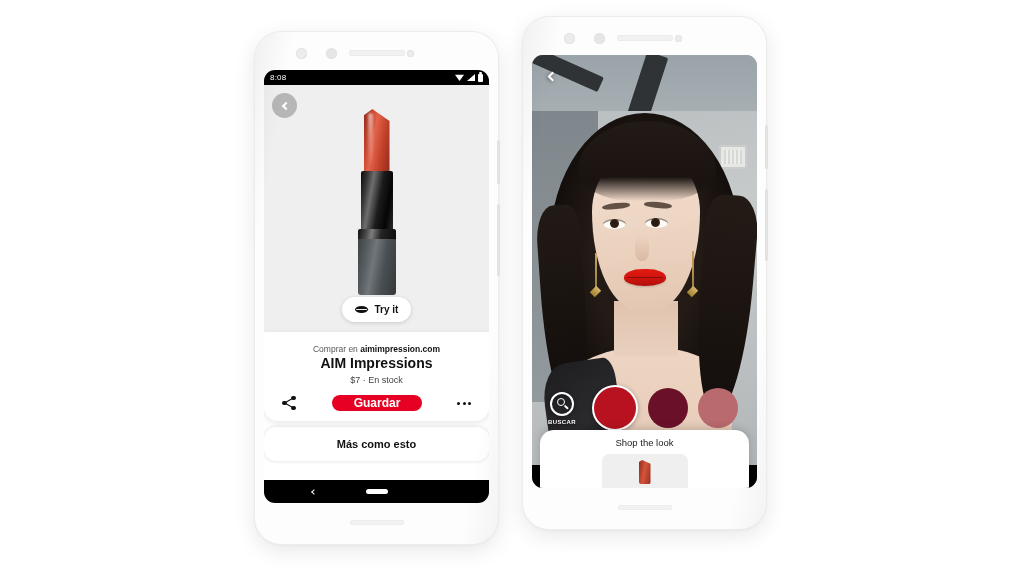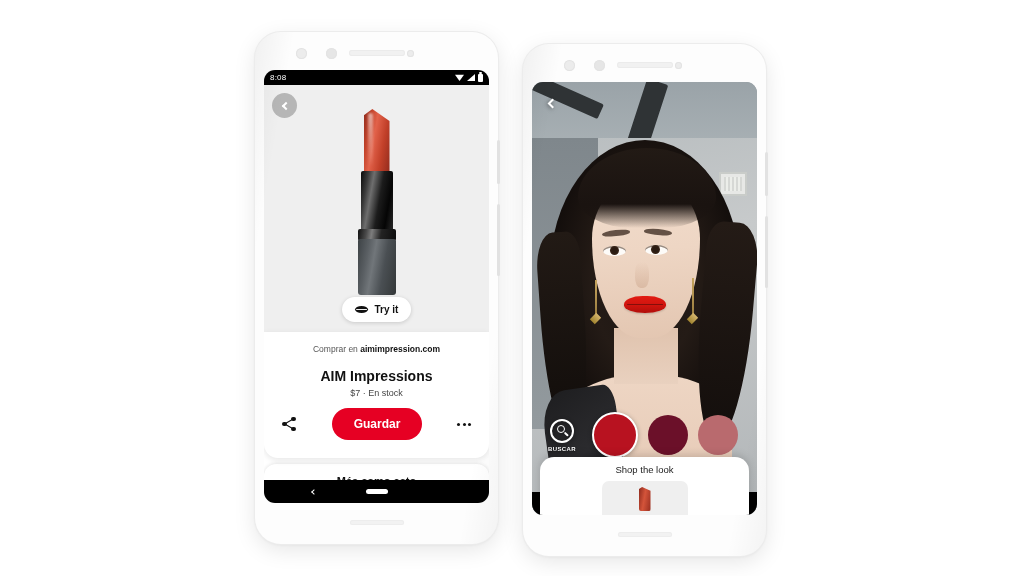--- a/index.html
+++ b/index.html
@@ -16,21 +16,21 @@
     position: absolute;
     background: #fdfdfd;
     border-radius: 26px;
     box-shadow: 0 0 0 1px #ececec, 0 6px 22px rgba(0,0,0,0.10), 0 1px 3px rgba(0,0,0,0.06);
   }
   .phone::after{
     content:""; position:absolute; inset:0; border-radius:26px; pointer-events:none;
     background: linear-gradient(100deg, rgba(0,0,0,0.05) 0%, rgba(0,0,0,0) 12%, rgba(0,0,0,0) 88%, rgba(0,0,0,0.04) 100%);
   }
   .phone-left  { left: 255px; top: 32px; width: 243px; height: 512px; }
-  .phone-right { left: 523px; top: 44px; width: 243px; height: 512px; }
+  .phone-right { left: 523px; top: 17px; width: 243px; height: 512px; }
 
   .side-btn {
     position: absolute; right: -2px; width: 3px; background: #e2e2e2;
     border-radius: 2px;
   }
   .side-btn.b1 { top: 108px; height: 44px; }
   .side-btn.b2 { top: 172px; height: 72px; }
 
   
   .sensors { position: absolute; left: 0; right: 0; top: 14px; height: 16px; }
@@ -141,27 +141,27 @@
   }
   .lips-icon::after{
     content:""; position:absolute; left:1px; top:2.6px; width:11px; height:1.4px;
     background:#efefef; border-radius:1px;
   }
   .tryit-label { font-size: 10px; font-weight: bold; color: #111; }
 
   
   .info-card {
     background: #fff; border-radius: 0 0 14px 14px;
-    padding: 12px 10px 18px; text-align: center;
+    padding: 12px 10px 10px; text-align: center;
     box-shadow: 0 2px 6px rgba(0,0,0,0.10);
     position: relative; z-index: 2;
   }
   .buy-line { font-size: 8.5px; color: #555; }
   .buy-line b { color: #111; }
-  .brand-title { font-size: 14px; font-weight: bold; color: #111; margin-top: 14px; }
+  .brand-title { font-size: 14px; font-weight: bold; color: #111; margin-top: 1px; }
   .price-line { font-size: 9px; color: #444; margin-top: 4px; }
 
   .action-row {
     display: flex; align-items: center; justify-content: space-between;
     margin-top: 10px; padding: 0 8px;
   }
   .share-icon { width: 15px; height: 15px; position: relative; }
   .share-icon i {
     position: absolute; width: 4.5px; height: 4.5px; border-radius: 50%; background: #111;
   }
@@ -169,21 +169,21 @@
   .share-icon i:nth-child(2){ left: 0px; top: 5px; }
   .share-icon i:nth-child(3){ left: 9px; top: 10px; }
   .share-icon b {
     position: absolute; width: 8px; height: 1.4px; background: #111; border-radius:1px;
   }
   .share-icon b:nth-of-type(1){ left: 3px; top: 4.2px; transform: rotate(-30deg); }
   .share-icon b:nth-of-type(2){ left: 3px; top: 9.6px; transform: rotate(30deg); }
 
   .save-btn {
     background: #e60023; color: #fff; font-weight: bold; font-size: 12px;
-    border: none; border-radius: 17px; height: 32px; padding: 0 22px; cursor: pointer;
+    border: none; border-radius: 17px; height: 16px; padding: 0 22px; cursor: pointer;
     font-family: "Liberation Sans", sans-serif;
   }
   .more-icon { display: flex; gap: 2.5px; }
   .more-icon span { width: 3px; height: 3px; border-radius: 50%; background: #111; }
 
   .more-like {
     background: #fff; border-radius: 12px; margin-top: 6px;
     height: 34px; display: flex; align-items: center; justify-content: center;
     box-shadow: 0 -1px 4px rgba(0,0,0,0.07), 0 1px 4px rgba(0,0,0,0.07);
     font-size: 11px; font-weight: bold; color: #111;

